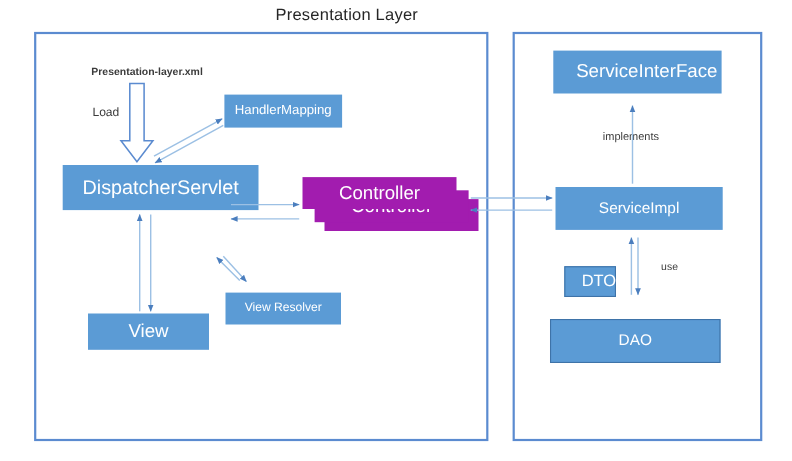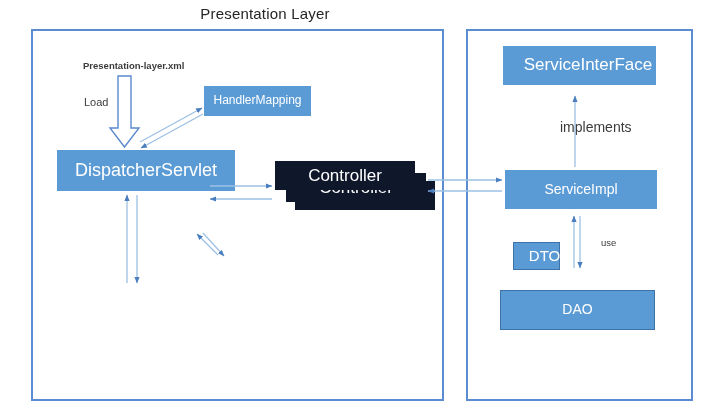--- a/index.html
+++ b/index.html
@@ -20,21 +20,21 @@
     overflow: hidden;
   }
 
   
   .layer-title {
     position: absolute;
     font-size: 15px;
     color: #262626;
     letter-spacing: 0.2px;
     white-space: nowrap;
-    text-align: center;
+    text-align: right;
   }
   #title-presentation { left: 150px; top: 5px; width: 230px; }
   #title-business     { left: 498px; top: 5px; width: 170px; }
 
   
   .panel {
     position: absolute;
     border: 2px solid #5B8BD0;
     background: transparent;
     box-sizing: border-box;
@@ -57,21 +57,21 @@
   }
   .node.bordered { border: 1px solid #3E73A8; }
 
   #node-dispatcher     { left: 57px;  top: 150px; width: 178px; height: 41px; font-size: 18px; }
   #node-handlermapping { left: 204px; top: 86px;  width: 107px; height: 30px; font-size: 12px; }
   #node-view           { left: 80px;  top: 285px; width: 110px; height: 33px; font-size: 17px; }
   #node-viewresolver   { left: 205px; top: 266px; width: 105px; height: 29px; font-size: 11px; }
 
   .controller {
     position: absolute;
-    background: #0f172a;
+    background: #a21caf;
     color: #ffffff;
     display: flex;
     align-items: center;
     justify-content: center;
     font-size: 17px;
     box-sizing: border-box;
     white-space: nowrap;
   }
   #node-controller-3 { left: 295px; top: 181px; width: 140px; height: 29px; z-index: 3; }
   #node-controller-2 { left: 286px; top: 173px; width: 140px; height: 29px; z-index: 4; }
@@ -83,21 +83,21 @@
   #node-dao              { left: 500px; top: 290px; width: 155px; height: 40px; font-size: 14px; }
 
   
   .label {
     position: absolute;
     color: #3B3B3B;
     white-space: nowrap;
   }
   #label-xml         { left: 83px;  top: 60px;  font-size: 9.5px; font-weight: bold; }
   #label-load        { left: 84px;  top: 96px;  font-size: 11px; text-align: right; }
-  #label-implements  { left: 560px; top: 119px; font-size: 14px; }
+  #label-implements  { left: 548px; top: 119px; font-size: 10px; }
   #label-use         { left: 601px; top: 237px; font-size: 9.5px; }
 
   
   #connectors {
     position: absolute;
     left: 0; top: 0;
     width: 720px;
     height: 419px;
     pointer-events: none;
     z-index: 6;
@@ -159,21 +159,23 @@
     <g>
       <line x1="574" y1="268" x2="574" y2="216" stroke="#9CC0E4" stroke-width="1.3" marker-end="url(#ah-light)"></line>
       <line x1="580" y1="216" x2="580" y2="268" stroke="#9CC0E4" stroke-width="1.3" marker-end="url(#ah-light)"></line>
     </g>
   </svg>
 
   <div class="node" id="node-dispatcher">DispatcherServlet</div>
 
   <div class="node" id="node-handlermapping">HandlerMapping</div>
 
+  <div class="node" id="node-view">View</div>
 
+  <div class="node" id="node-viewresolver">View Resolver</div>
 
   <div class="controller" id="node-controller-3">Controller</div>
   <div class="controller" id="node-controller-2">Controller</div>
   <div class="controller" id="node-controller-1">Controller</div>
 
   <div class="node" id="node-serviceinterface">ServiceInterFace</div>
 
   <div class="node" id="node-serviceimpl">ServiceImpl</div>
 
   <div class="node bordered" id="node-dto">DTO</div>

